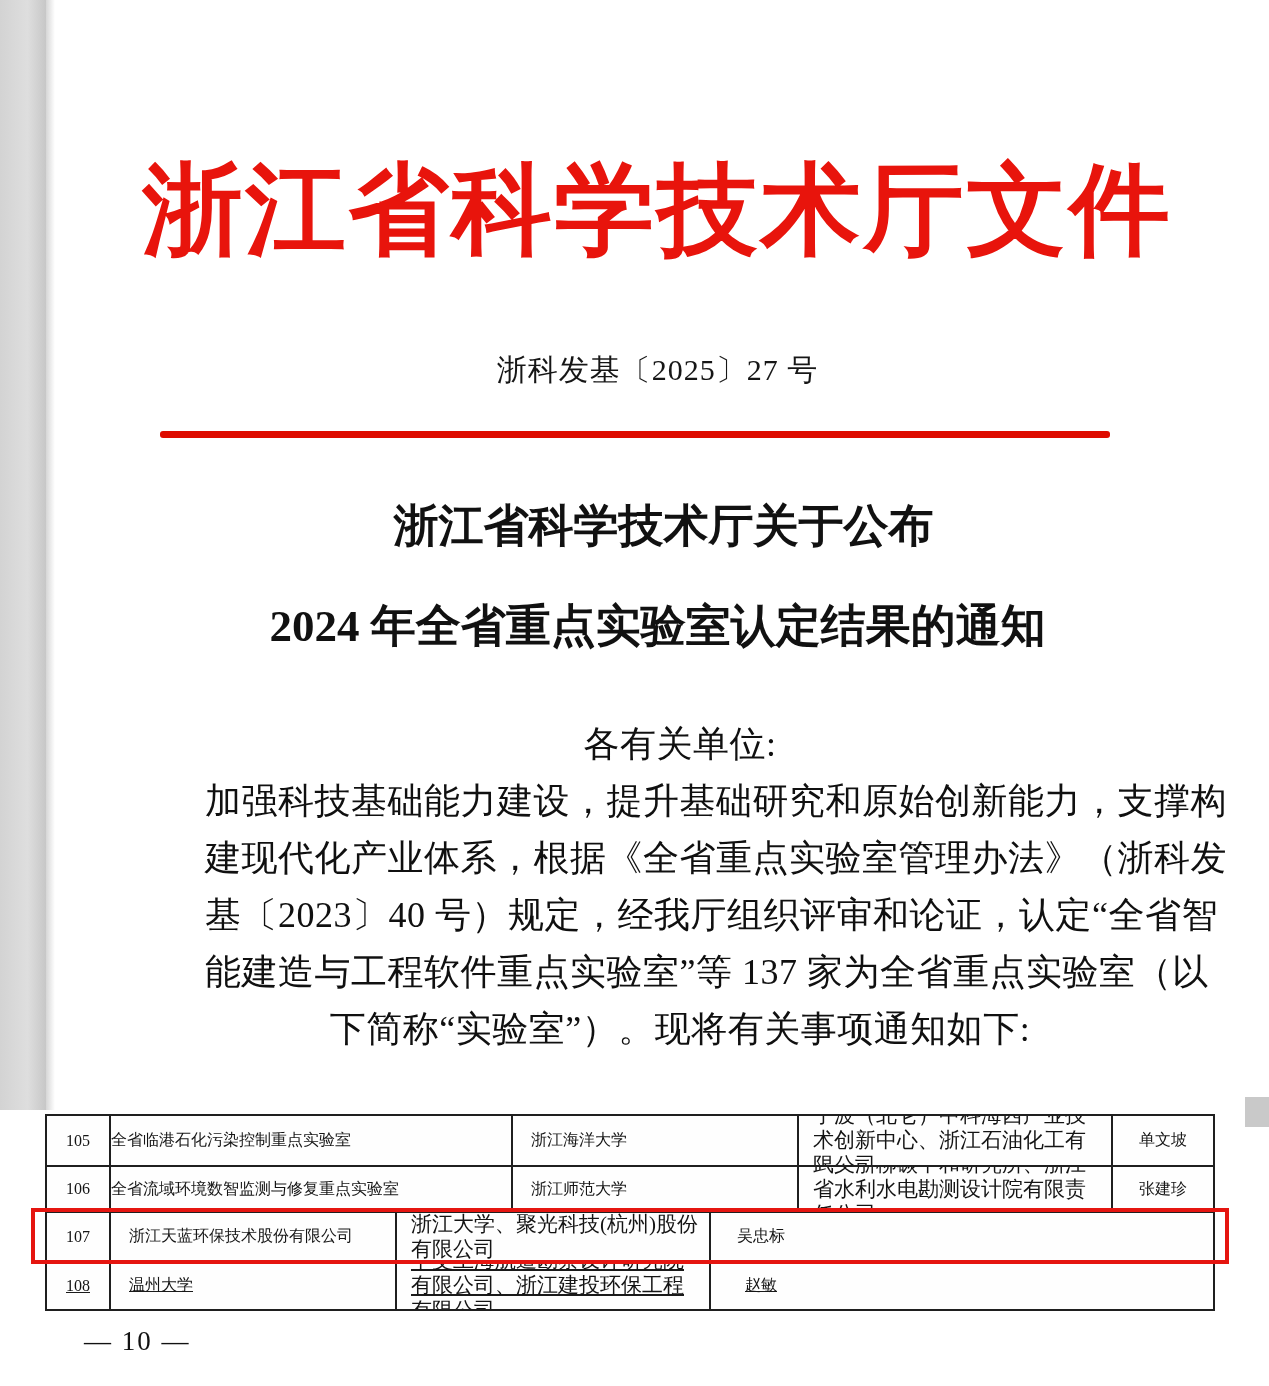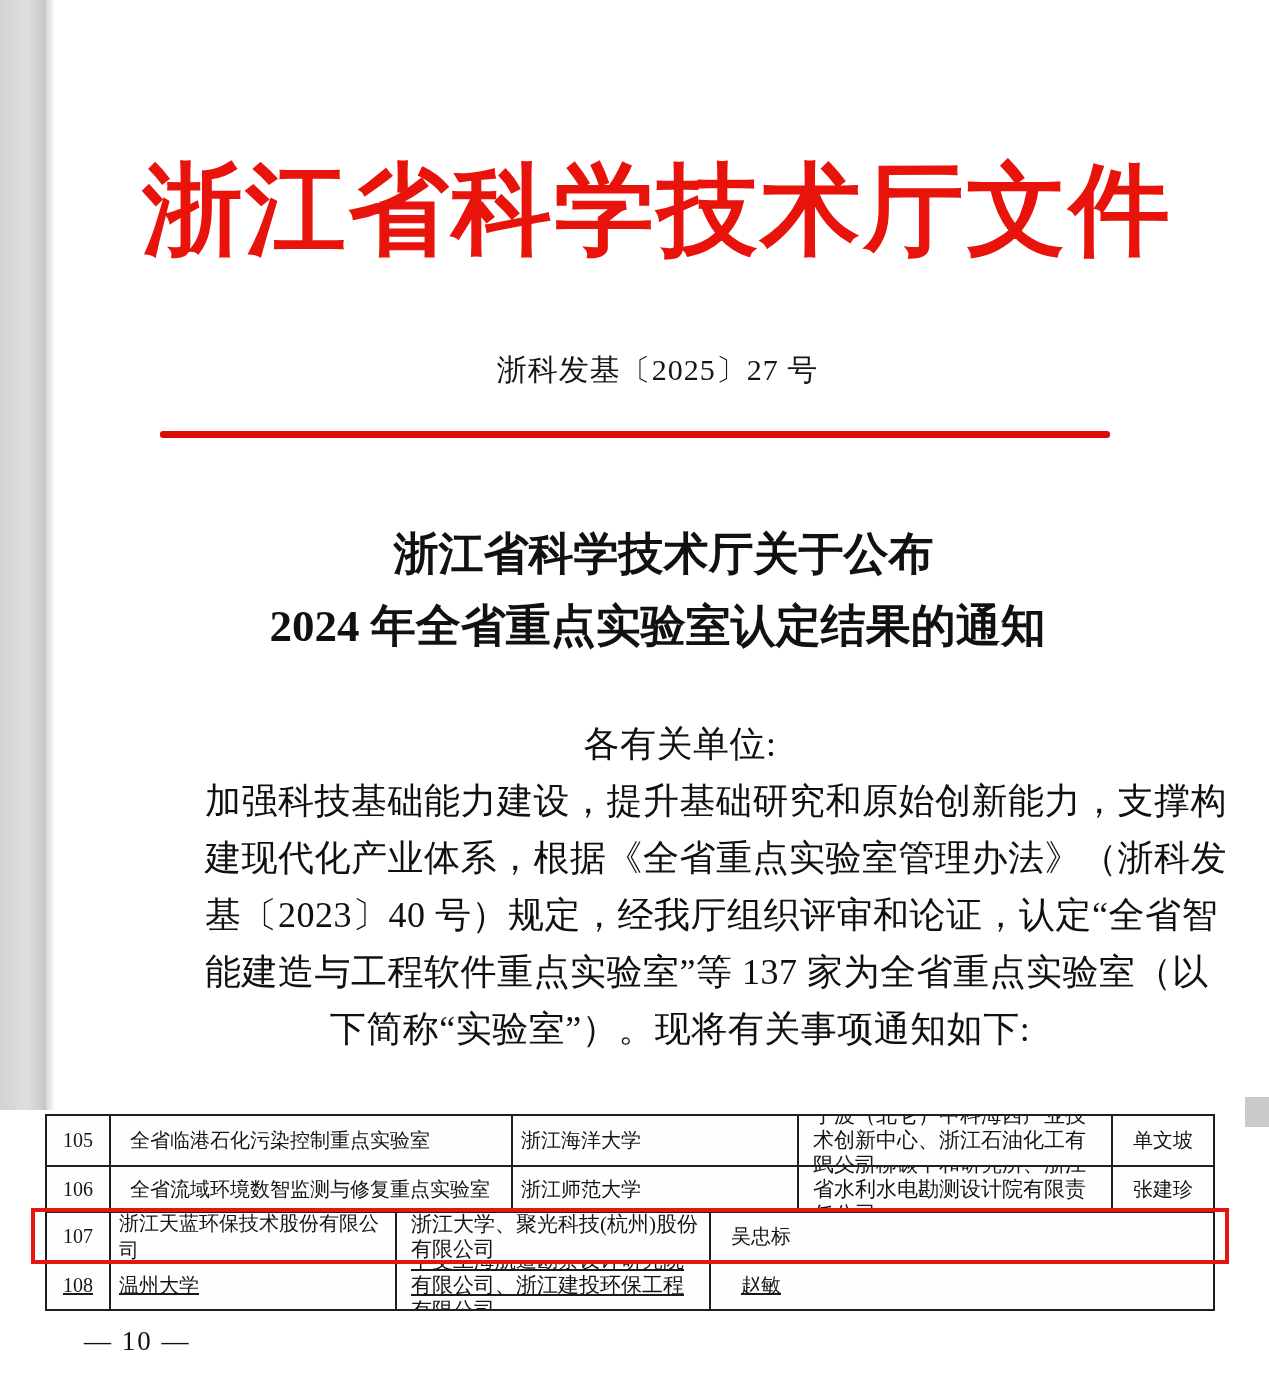--- a/index.html
+++ b/index.html
@@ -32,21 +32,21 @@
     text-align:center; font-size:30px; color:#161616; letter-spacing:1px;
   }
   .red-rule {
     position:absolute; left:160px; top:431px; width:950px; height:7px;
     background:#de0b00; border-radius:3px;
   }
   .doc-title-1, .doc-title-2 {
     position:absolute; left:46px; right:0; text-align:center;
     font-size:45px; font-weight:bold; color:#111; white-space:nowrap;
   }
-  .doc-title-1 { top:524px;padding-left:12px; }
+  .doc-title-1 { top:496px;padding-left:12px; }
   .doc-title-2 { top:596px; }
   .body-text {
     position:absolute; left:205px; top:716px; width:950px;
     font-size:36px; color:#101010;text-align:center;
   }
   .body-line { height:57px; line-height:57px; white-space:nowrap; letter-spacing:0.5px; }
   .body-line.indent { text-indent:72px; }
 
   .doc-table {
     position:absolute; left:45px; top:1114px; width:1170px;
@@ -54,26 +54,26 @@
   }
   .t-row { display:flex; border-bottom:2px solid #1f1f1f; }
   .t-row:last-child { border-bottom:none;text-decoration:underline; }
   .t-row.h105 { height:51px; }
   .t-row.h106 { height:46px; }
   .t-row.h107 { height:49px; }
   .t-row.h108 { height:47px; }
   .t-cell {
     border-right:2px solid #1f1f1f;
     display:flex; align-items:center; overflow:hidden;
-    font-size:20px; color:#141414;
+    font-size:16px; color:#141414;
   }
   .t-cell:last-child { border-right:none; }
   .c-no   { width:64px;  justify-content:center; }
-  .c-lab  { width:402px; padding-left:19px; }
-  .c-inst { width:286px; padding-left:8px; }
+  .c-lab  { width:402px; }
+  .c-inst { width:286px; padding-left:18px; }
   .c-part { width:314px; padding:0 10px 0 14px;
             font-size:21px; line-height:25px; display:flex; align-items:center; }
   .c-name { width:100px; justify-content:center; }
 
   .highlight-box {
     position:absolute; left:31px; top:1208px; width:1198px; height:56px;
     border:4px solid #e51510; pointer-events:none; z-index:5;
   }
   .page-number {
     position:absolute; left:84px; top:1326px;

